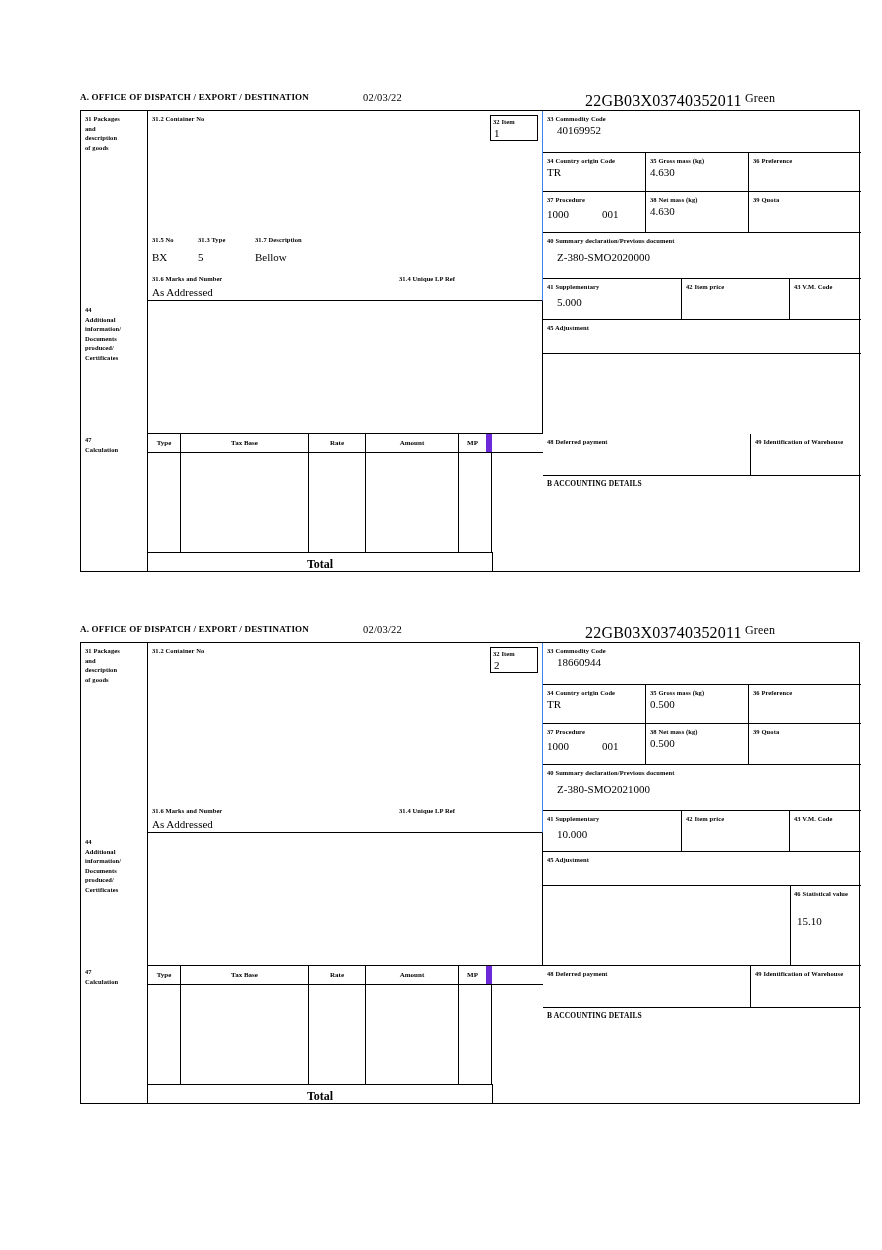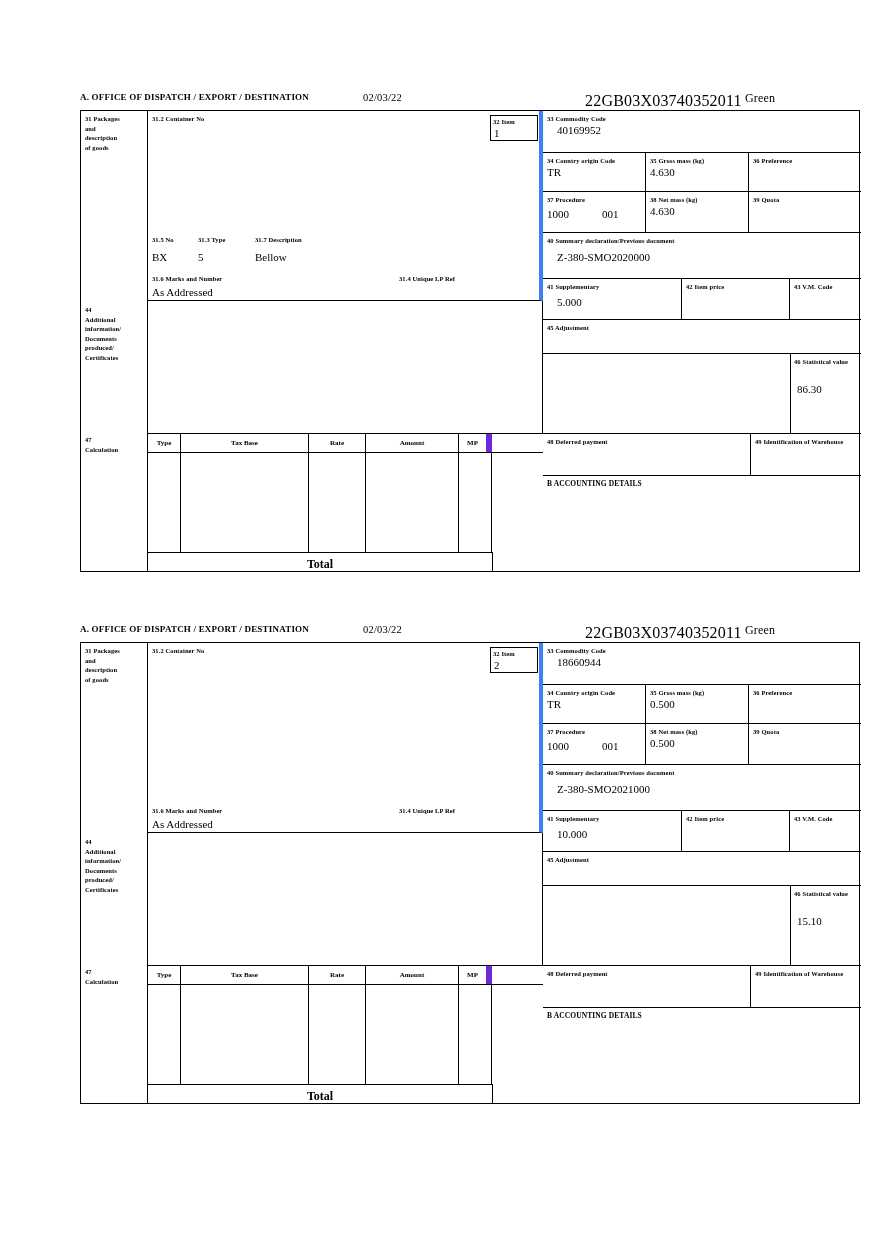--- a/index.html
+++ b/index.html
@@ -93,21 +93,21 @@
     left: 0; top: 0; width: 67px; height: 100%;
     border-right: 1px solid #000;
   }
   .blk31 { position:absolute; left:4px; top:3px; width:60px; }
   .blk44 { position:absolute; left:4px; top:194px; width:60px; }
   .blk47 { position:absolute; left:4px; top:324px; width:60px; }
 
   
   .goods {
     left: 67px; top: 0; width: 395px; height: 190px;
-    border-right: 4px solid #3b82f6;
+    border-right: 1px solid #3b82f6;
     border-bottom: 1px solid #000;
   }
   .goods .c-no { position:absolute; left:4px; top:3px; }
   .goods .line315 { position:absolute; left:4px; top:117px; width:385px; }
   .goods .line316 { position:absolute; left:4px; top:156px; width:385px; }
 
   .itembox {
     left: 409px; top: 4px; width: 48px; height: 26px;
     border: 1px solid #000;
   }
@@ -283,27 +283,20 @@
         <span class="val"></span>
       </div>
       <div class="cell r-vm pad">
         <span class="lbl">43 V.M. Code</span>
         <span class="val"></span>
       </div>
       <div class="cell r-adj pad">
         <span class="lbl">45 Adjustment</span>
         <span class="val"></span>
       </div>
-      <div class="cell r-statzone">
-        <div class="r-statinner"></div>
-        <div class="r-statbox">
-          <span class="lbl" style="padding:3px 0 0 3px;">46 Statistical value</span>
-          <span class="val">86.30</span>
-        </div>
-      </div>
 
       <div class="cell calc">
         <div class="calc-head">
           <div class="ch ch-type">Type</div>
           <div class="ch ch-base">Tax Base</div>
           <div class="ch ch-rate">Rate</div>
           <div class="ch ch-amt">Amount</div>
           <div class="ch ch-mp">MP</div>
         </div>
         <div class="calc-body">

